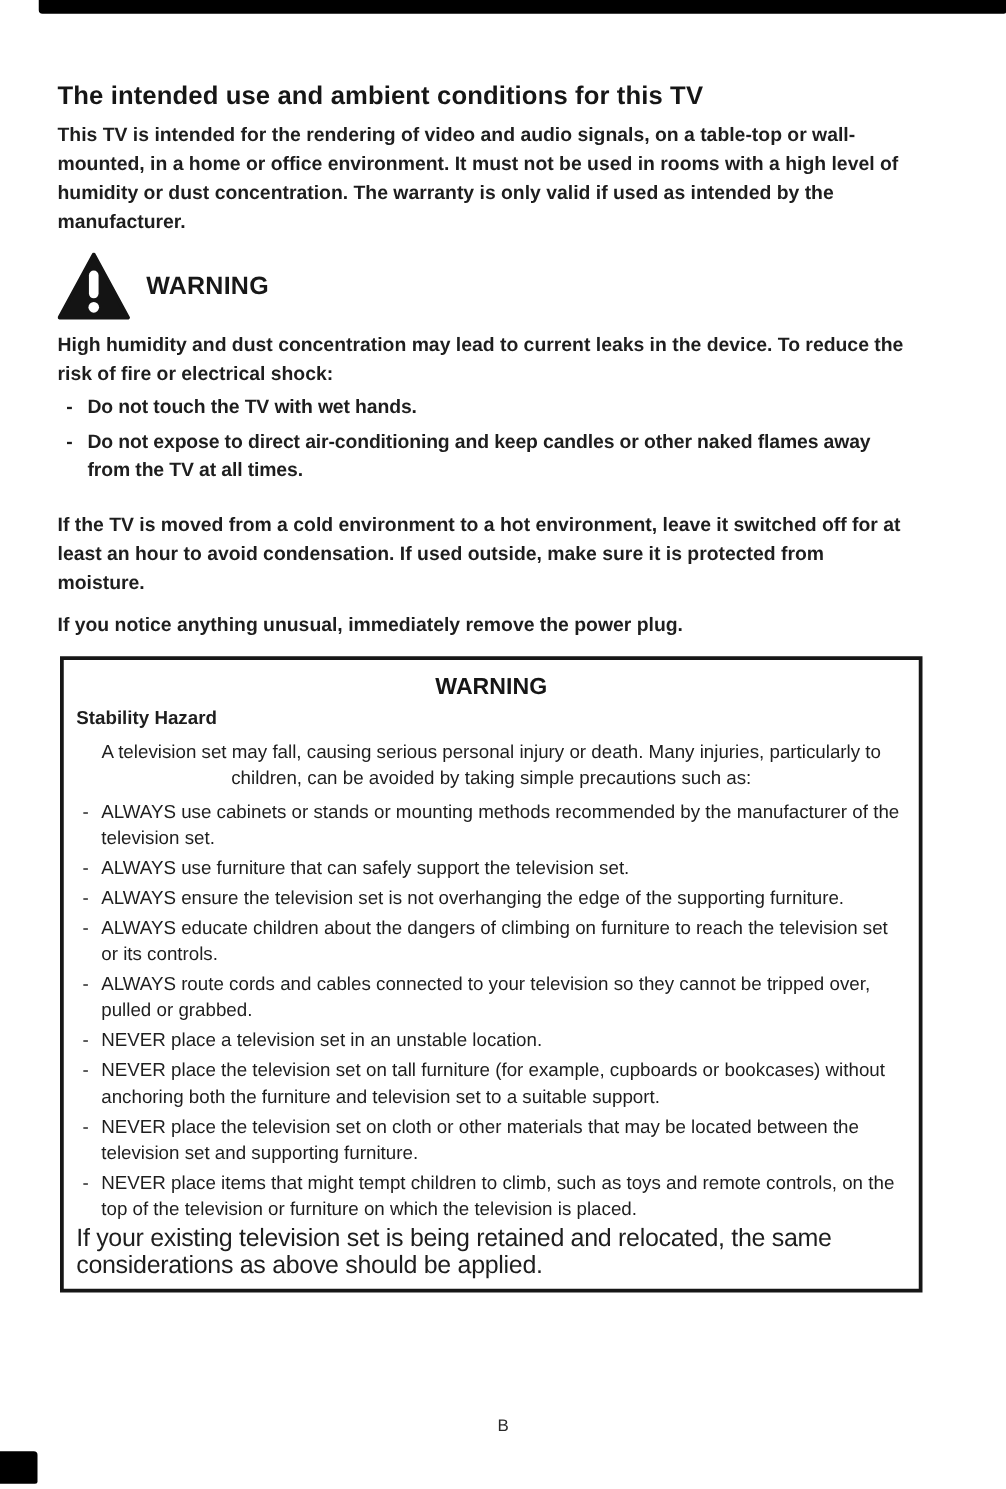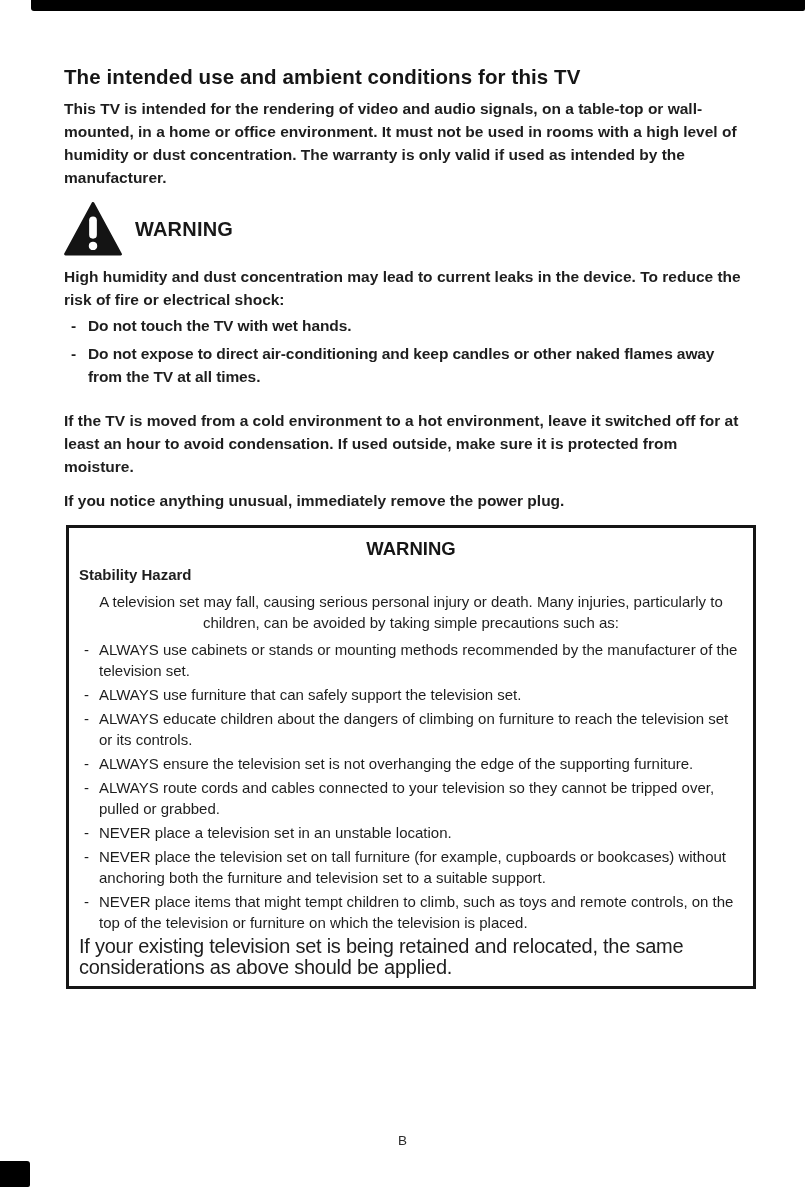--- a/index.html
+++ b/index.html
@@ -19,21 +19,21 @@
   
   .scan-bar-top{
     position:absolute;top:0;left:31px;right:0;height:11px;
     background:var(--mark);border-radius:0 0 2px 3px;
   }
   .scan-block-bl{
     position:absolute;left:0;top:1161px;width:30px;height:26px;
     background:var(--mark);border-radius:0 3px 2px 0;
   }
   .content{
-    position:absolute;left:64px;top:0;width:682px;
+    position:absolute;left:46px;top:0;width:682px;
   }
   h1.doc-title{
     margin-top:64px;
     font-size:20.5px;line-height:25px;font-weight:bold;color:#161616;
     letter-spacing:.1px;
   }
   p.body{
     font-size:15.5px;line-height:23px;
     margin-top:8px;
     font-weight:bold;
@@ -141,30 +141,31 @@
     <div class="stability-box">
       <div class="box-title">WARNING</div>
       <div class="box-subtitle">Stability Hazard</div>
       <p class="box-intro">A television set may fall, causing serious personal injury or death. Many injuries, particularly to children, can be avoided by taking simple precautions such as:</p>
       <ul class="dash-list">
 
           <li>ALWAYS use cabinets or stands or mounting methods recommended by the manufacturer of the television set.</li>
 
           <li>ALWAYS use furniture that can safely support the television set.</li>
 
+          <li>ALWAYS ensure the television set is not overhanging the edge of the supporting furniture.</li>
+
           <li>ALWAYS educate children about the dangers of climbing on furniture to reach the television set or its controls.</li>
-
-          <li>ALWAYS ensure the television set is not overhanging the edge of the supporting furniture.</li>
 
           <li>ALWAYS route cords and cables connected to your television so they cannot be tripped over, pulled or grabbed.</li>
 
           <li>NEVER place a television set in an unstable location.</li>
 
           <li>NEVER place the television set on tall furniture (for example, cupboards or bookcases) without anchoring both the furniture and television set to a suitable support.</li>
 
+          <li>NEVER place the television set on cloth or other materials that may be located between the television set and supporting furniture.</li>
 
           <li>NEVER place items that might tempt children to climb, such as toys and remote controls, on the top of the television or furniture on which the television is placed.</li>
         </ul>
       <p class="box-footer">If your existing television set is being retained and relocated, the same considerations as above should be applied.</p>
     </div>
 
   </div>
 
   <div class="page-number">B</div>
 

